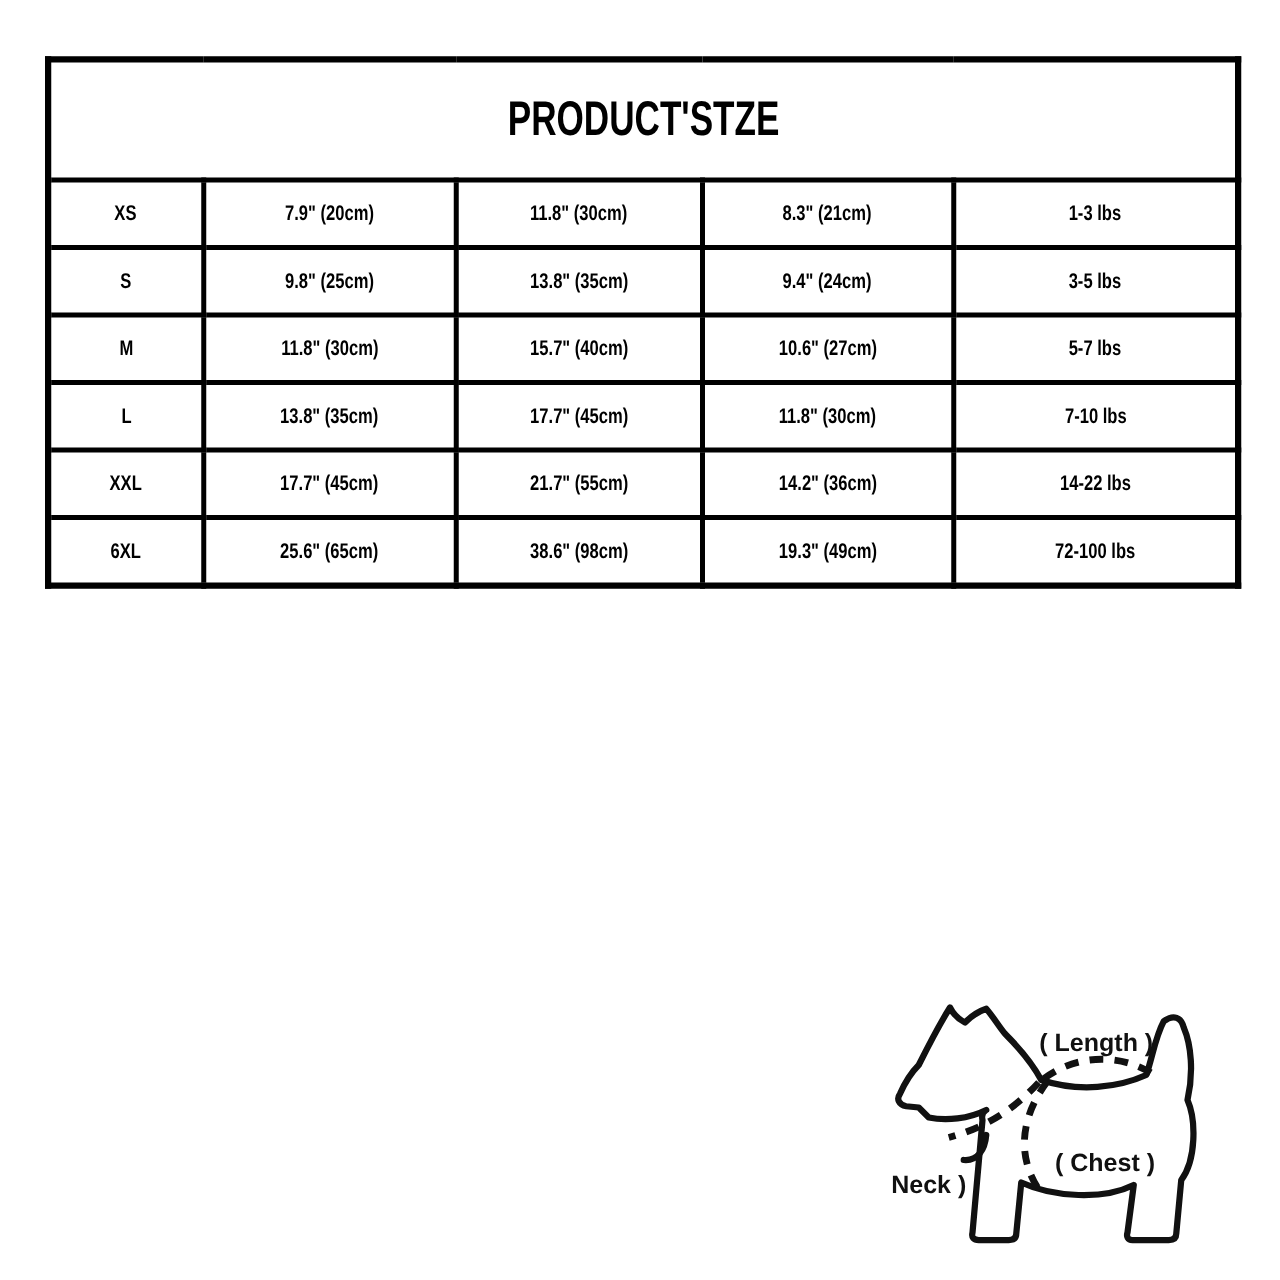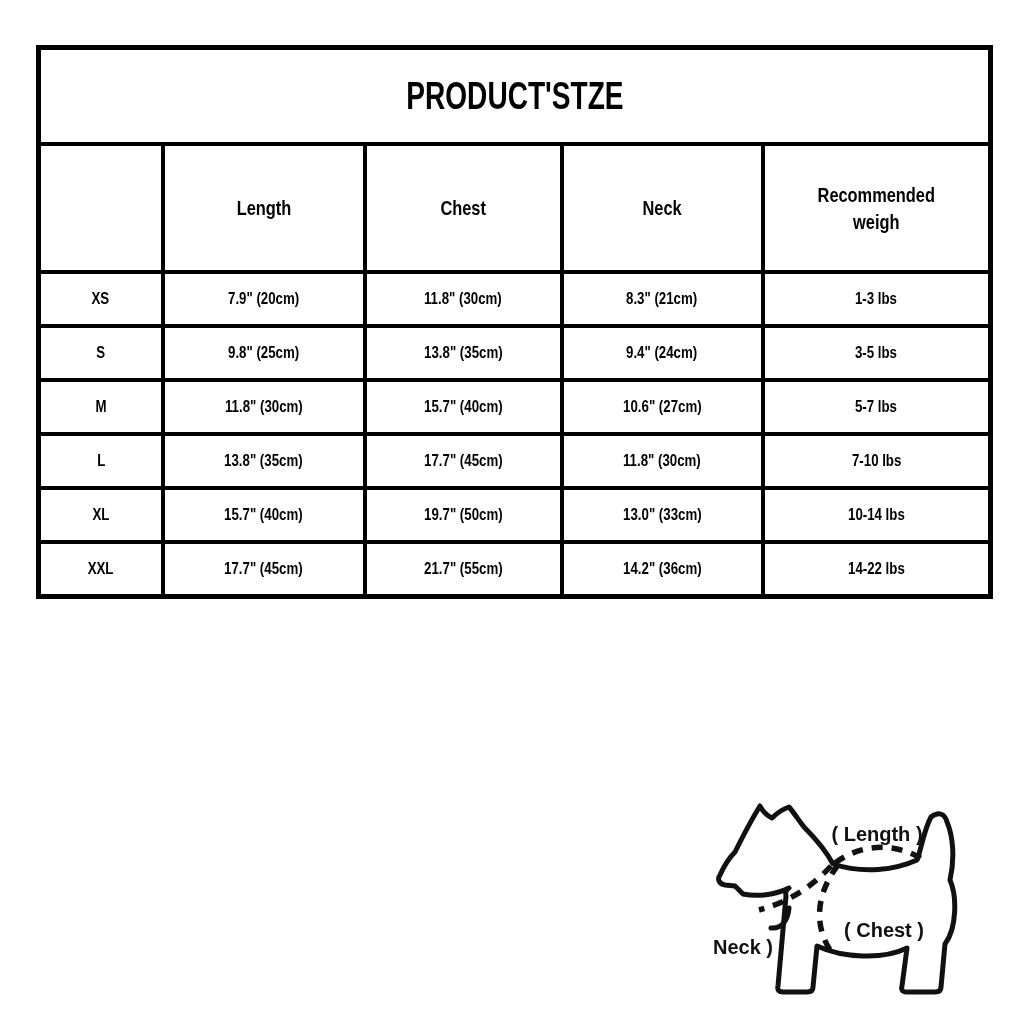--- a/index.html
+++ b/index.html
@@ -72,28 +72,20 @@
       <col style="width:197px">
       <col style="width:201px">
       <col style="width:228px">
   </colgroup>
   <tbody>
     <tr class="title-row">
       <td colspan="5">
         <span class="cnd">PRODUCT'STZE</span>
       </td>
     </tr>
-    <tr class="head-row">
-      <th><span class="cnd"></span></th>
-      <th><span class="cnd">Length</span></th>
-      <th><span class="cnd">Chest</span></th>
-      <th><span class="cnd">Neck</span></th>
-      <th><span class="cnd wrap2">Recommended
-weigh</span></th>
-    </tr>
 
     <tr class="data-row">
       <td><span class="cnd">XS</span></td>
       <td><span class="cnd">7.9" (20cm)</span></td>
       <td><span class="cnd">11.8" (30cm)</span></td>
       <td><span class="cnd">8.3" (21cm)</span></td>
       <td><span class="cnd">1-3 lbs</span></td>
     </tr>
     <tr class="data-row">
       <td><span class="cnd">S</span></td>
@@ -110,32 +102,32 @@
       <td><span class="cnd">5-7 lbs</span></td>
     </tr>
     <tr class="data-row">
       <td><span class="cnd">L</span></td>
       <td><span class="cnd">13.8" (35cm)</span></td>
       <td><span class="cnd">17.7" (45cm)</span></td>
       <td><span class="cnd">11.8" (30cm)</span></td>
       <td><span class="cnd">7-10 lbs</span></td>
     </tr>
     <tr class="data-row">
-      <td><span class="cnd">XL</span></td>
-      <td><span class="cnd">15.7" (40cm)</span></td>
-      <td><span class="cnd">19.7" (50cm)</span></td>
-      <td><span class="cnd">13.0" (33cm)</span></td>
-      <td><span class="cnd">10-14 lbs</span></td>
-    </tr>
-    <tr class="data-row">
       <td><span class="cnd">XXL</span></td>
       <td><span class="cnd">17.7" (45cm)</span></td>
       <td><span class="cnd">21.7" (55cm)</span></td>
       <td><span class="cnd">14.2" (36cm)</span></td>
       <td><span class="cnd">14-22 lbs</span></td>
+    </tr>
+    <tr class="data-row">
+      <td><span class="cnd">6XL</span></td>
+      <td><span class="cnd">25.6" (65cm)</span></td>
+      <td><span class="cnd">38.6" (98cm)</span></td>
+      <td><span class="cnd">19.3" (49cm)</span></td>
+      <td><span class="cnd">72-100 lbs</span></td>
     </tr>
   </tbody>
 </table>
 
 <div class="dog-diagram">
   <svg viewBox="0 0 340 206" xmlns="http://www.w3.org/2000/svg">
 
     <path d="M75,10
          C78,16 83,20 87,22
          C92,17 98,13 104,11

